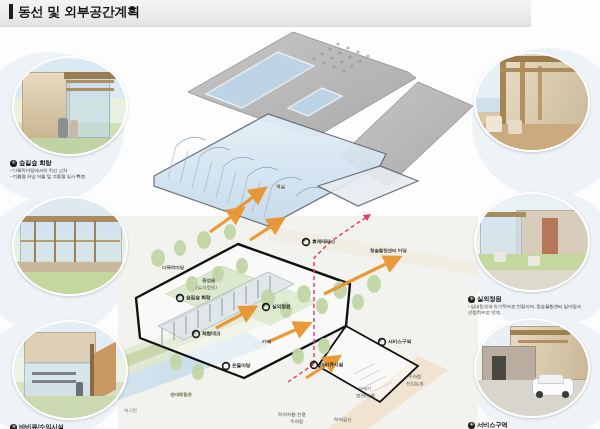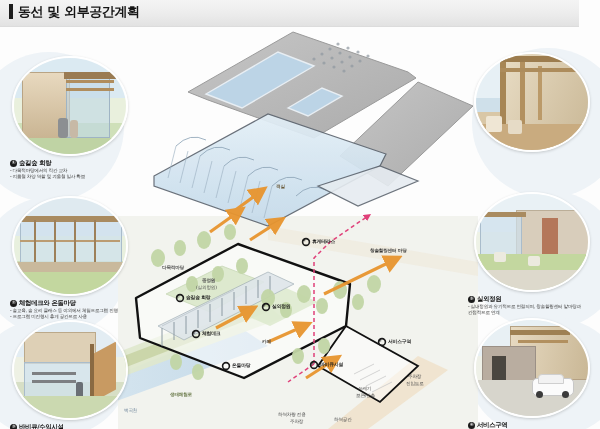--- a/index.html
+++ b/index.html
@@ -9,21 +9,20 @@
     font-family:"DejaVu Sans","Liberation Sans",sans-serif;
     color:#222;
   }
   #board{position:absolute;inset:0;background:#fdfdfd;}
 
   
   #titlebar{
     position:absolute;left:0;top:0;width:531px;height:26px;
     background:linear-gradient(to bottom,#f4f4f4 0%,#ececec 55%,#e2e2e2 100%);
     border-bottom:1px solid #dcdcdc;
-    padding-left:48px;
   }
   #title-wrap{position:absolute;left:9px;top:4px;display:flex;align-items:center;gap:5px;}
   #title-bar-mark{width:4px;height:15px;background:#1d1d1d;display:block;}
   #title-text{font-size:13px;font-weight:bold;letter-spacing:-.4px;color:#141414;line-height:15px;}
 
   
   #plan{position:absolute;left:118px;top:26px;width:360px;height:403px;}
   #plan svg{position:absolute;left:0;top:0;}
 
   
@@ -318,30 +317,20 @@
       <div class="ph-layer" style="left:6px;top:22px;width:100px;height:42px;background:rgba(205,224,236,.7);border:1px solid #a9bccb;"></div>
       <div class="ph-layer" style="left:6px;top:18px;width:100px;height:6px;background:#a98b60;"></div>
       <div class="ph-layer" style="left:6px;top:42px;width:100px;height:2px;background:#bb9c72;"></div>
       <div class="ph-layer" style="left:20px;top:22px;width:2px;height:42px;background:#9d8059;"></div>
       <div class="ph-layer" style="left:40px;top:22px;width:2px;height:42px;background:#9d8059;"></div>
       <div class="ph-layer" style="left:60px;top:22px;width:2px;height:42px;background:#9d8059;"></div>
       <div class="ph-layer" style="left:80px;top:22px;width:2px;height:42px;background:#9d8059;"></div>
       <div class="ph-layer" style="left:0;top:64px;width:112px;height:10px;background:#c9b99c;"></div>
       <div class="ph-layer" style="left:0;top:74px;width:112px;height:22px;background:#c3d79f;"></div>
     </div>
-    <div class="cap">
-      <div class="cap-title">
-        <span class="num">②</span>
-        <span>체험데크와 온돌마당</span>
-      </div>
-      <div class="cap-body">
-        <div>- 숲교육, 숲 요리 클래스 등 야외에서 체험프로그램 진행</div>
-        <div>- 프로그램 미진행시 휴게 공간으로 사용</div>
-      </div>
-    </div>
   </div>
 
   <div class="card left" style="left:6px;top:320px;">
     <div class="photo">
       <div class="sky" style="background:linear-gradient(#e3edf3 0 36%,#eef1e4 36% 62%,#d7dfc6 62% 100%);"></div>
       <div class="ph-layer" style="left:10px;top:10px;width:70px;height:30px;background:#ded0b6;border:1px solid #bba98a;"></div>
       <div class="ph-layer" style="left:10px;top:40px;width:70px;height:34px;background:rgba(208,226,238,.72);border:1px solid #a9bccb;"></div>
       <div class="ph-layer" style="left:78px;top:26px;width:24px;height:48px;background:#c89a62;transform:skewY(-28deg);"></div>
       <div class="ph-layer" style="left:76px;top:22px;width:4px;height:52px;background:#8a6a42;"></div>
       <div class="ph-layer" style="left:18px;top:50px;width:44px;height:3px;background:#7d7f82;"></div>

